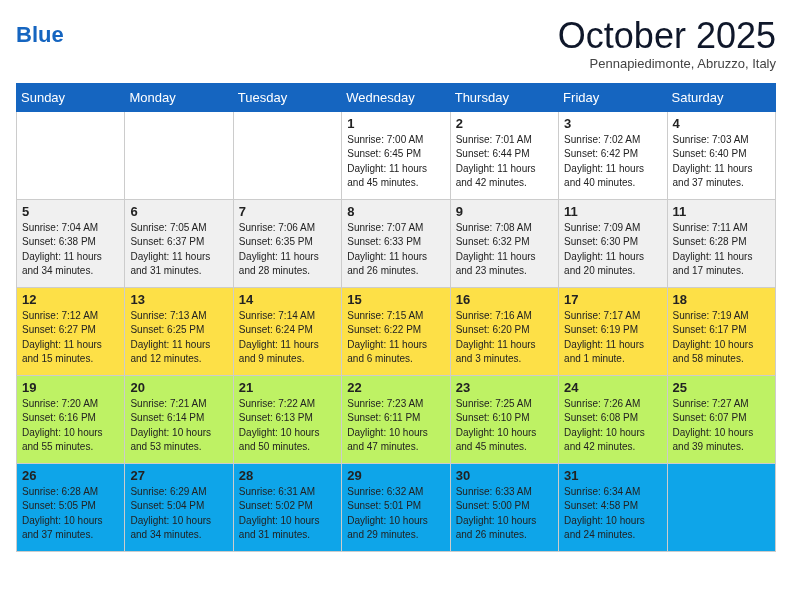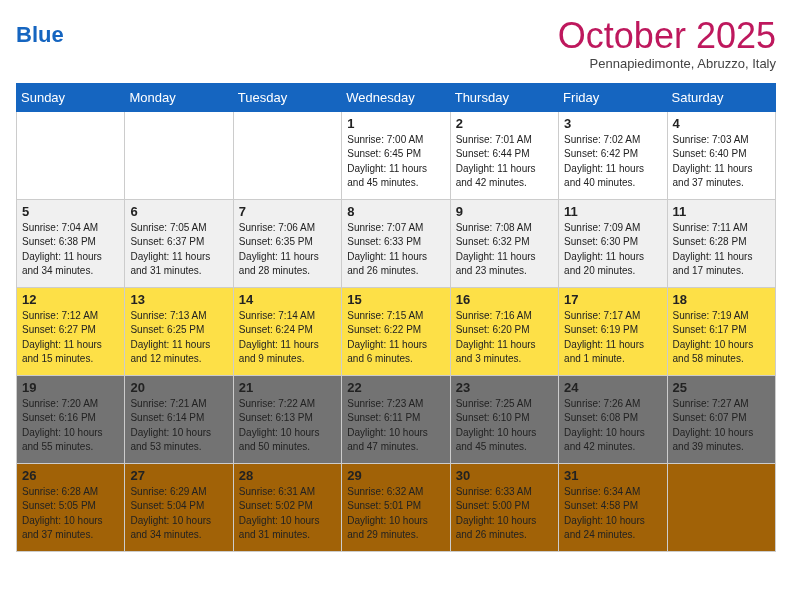--- a/index.html
+++ b/index.html
@@ -32,21 +32,21 @@
       height: 14px;
       margin-top: -2px;
       margin-left: 52px;
     }
     .title-block {
       text-align: right;
     }
     .month-title {
       font-size: 36px;
       font-weight: normal;
-      color: #be185d;
+      color: #0f172a;
       line-height: 1.1;
     }
     .location {
       font-size: 13px;
       color: #444;
     }
     table {
       width: 100%;
       border-collapse: collapse;
       table-layout: fixed;
@@ -82,22 +82,22 @@
     tr:nth-child(even) td {
       background-color: #f5f5f5;
     }
     tr:nth-child(odd) td {
       background-color: #ffffff;
     }
     
     tr.row1 td { background-color: #ffffff; }
     tr.row2 td { background-color: #f0f0f0; }
     tr.row3 td { background-color: #fde047; }
-    tr.row4 td { background-color: #737373; }
-    tr.row5 td { background-color: #a16207; }
+    tr.row4 td { background-color: #bef264; }
+    tr.row5 td { background-color: #0ea5e9; }
   </style>
 </head>
 <body>
 
 <div class="header">
   <div class="logo">
     <span class="logo-text" style="color:#1565c0; font-size:22px;margin-top:8px;">Blue</span>
   </div>
   <div class="title-block">
     <div class="month-title">October 2025</div>

